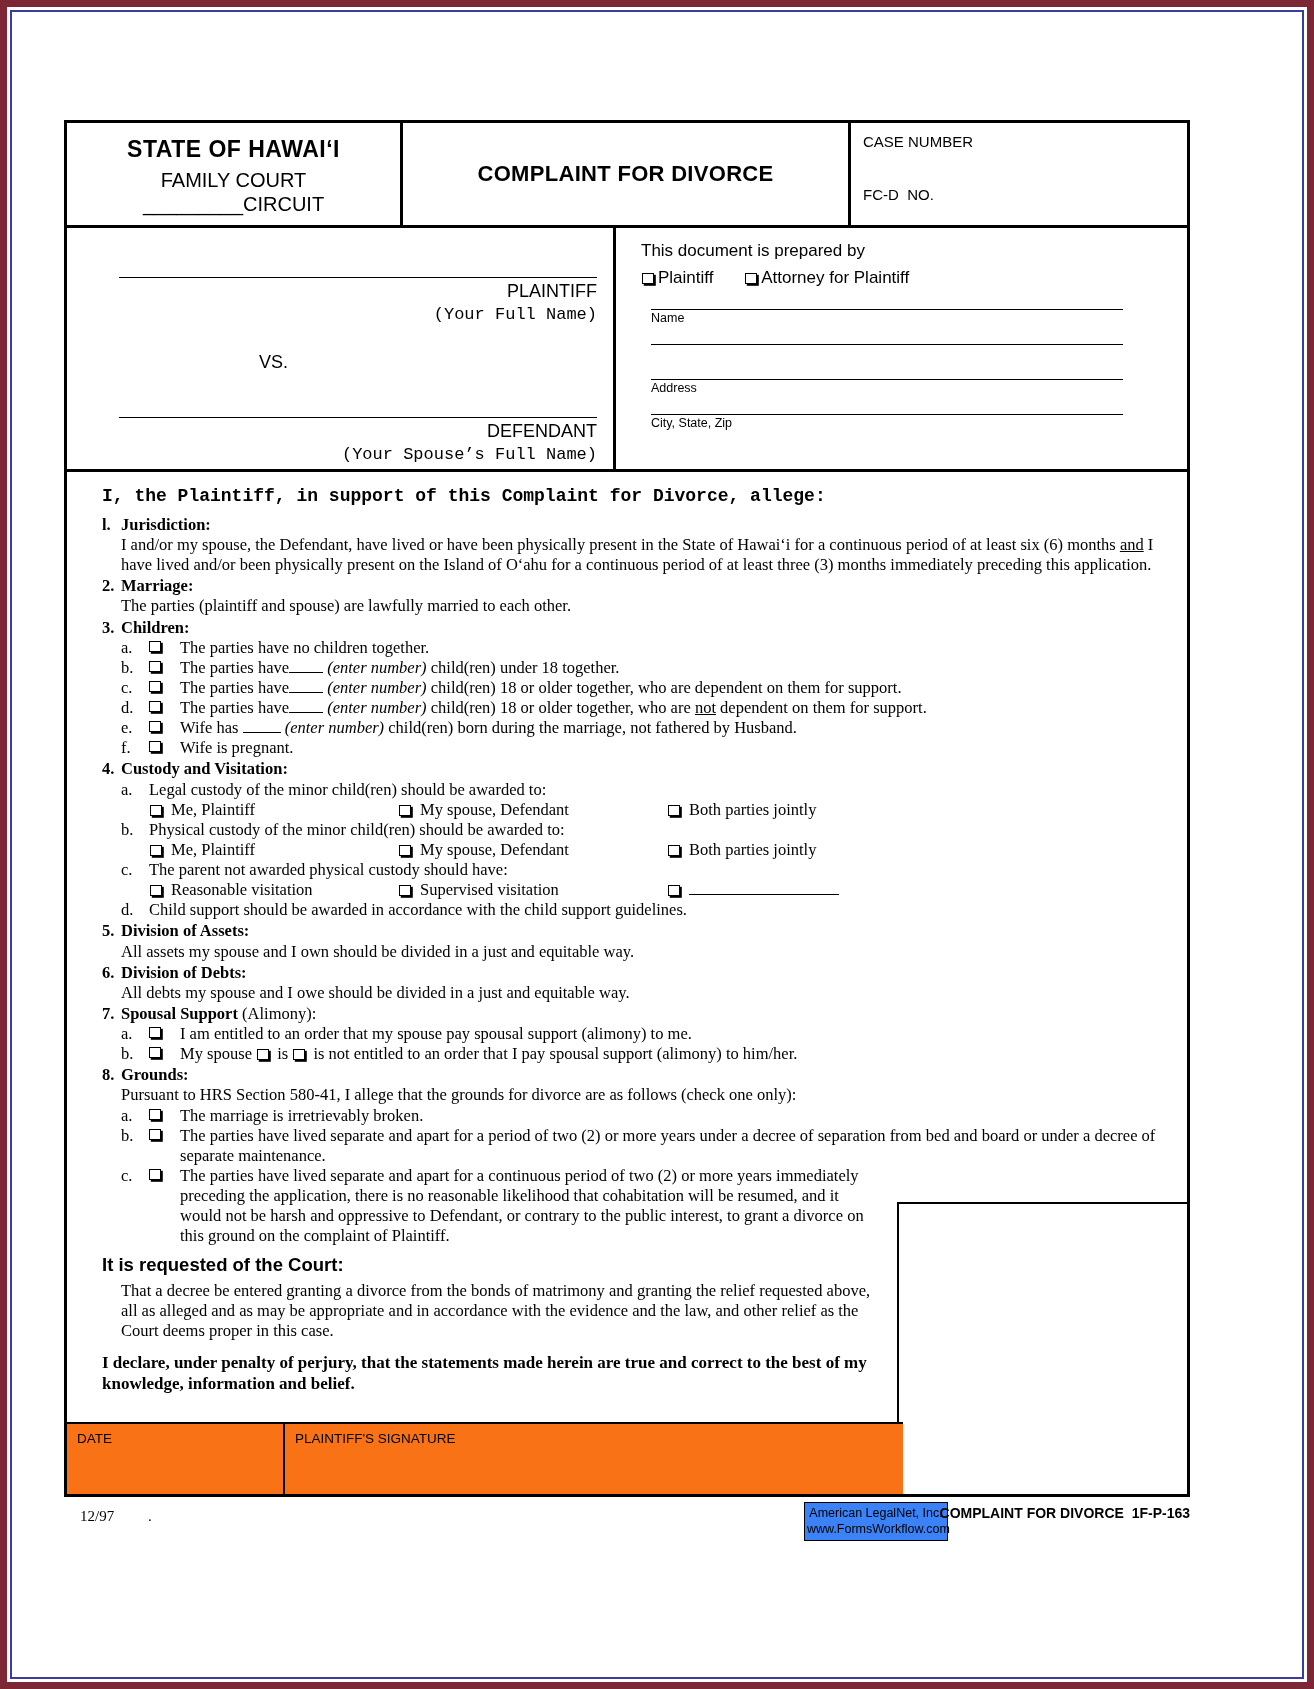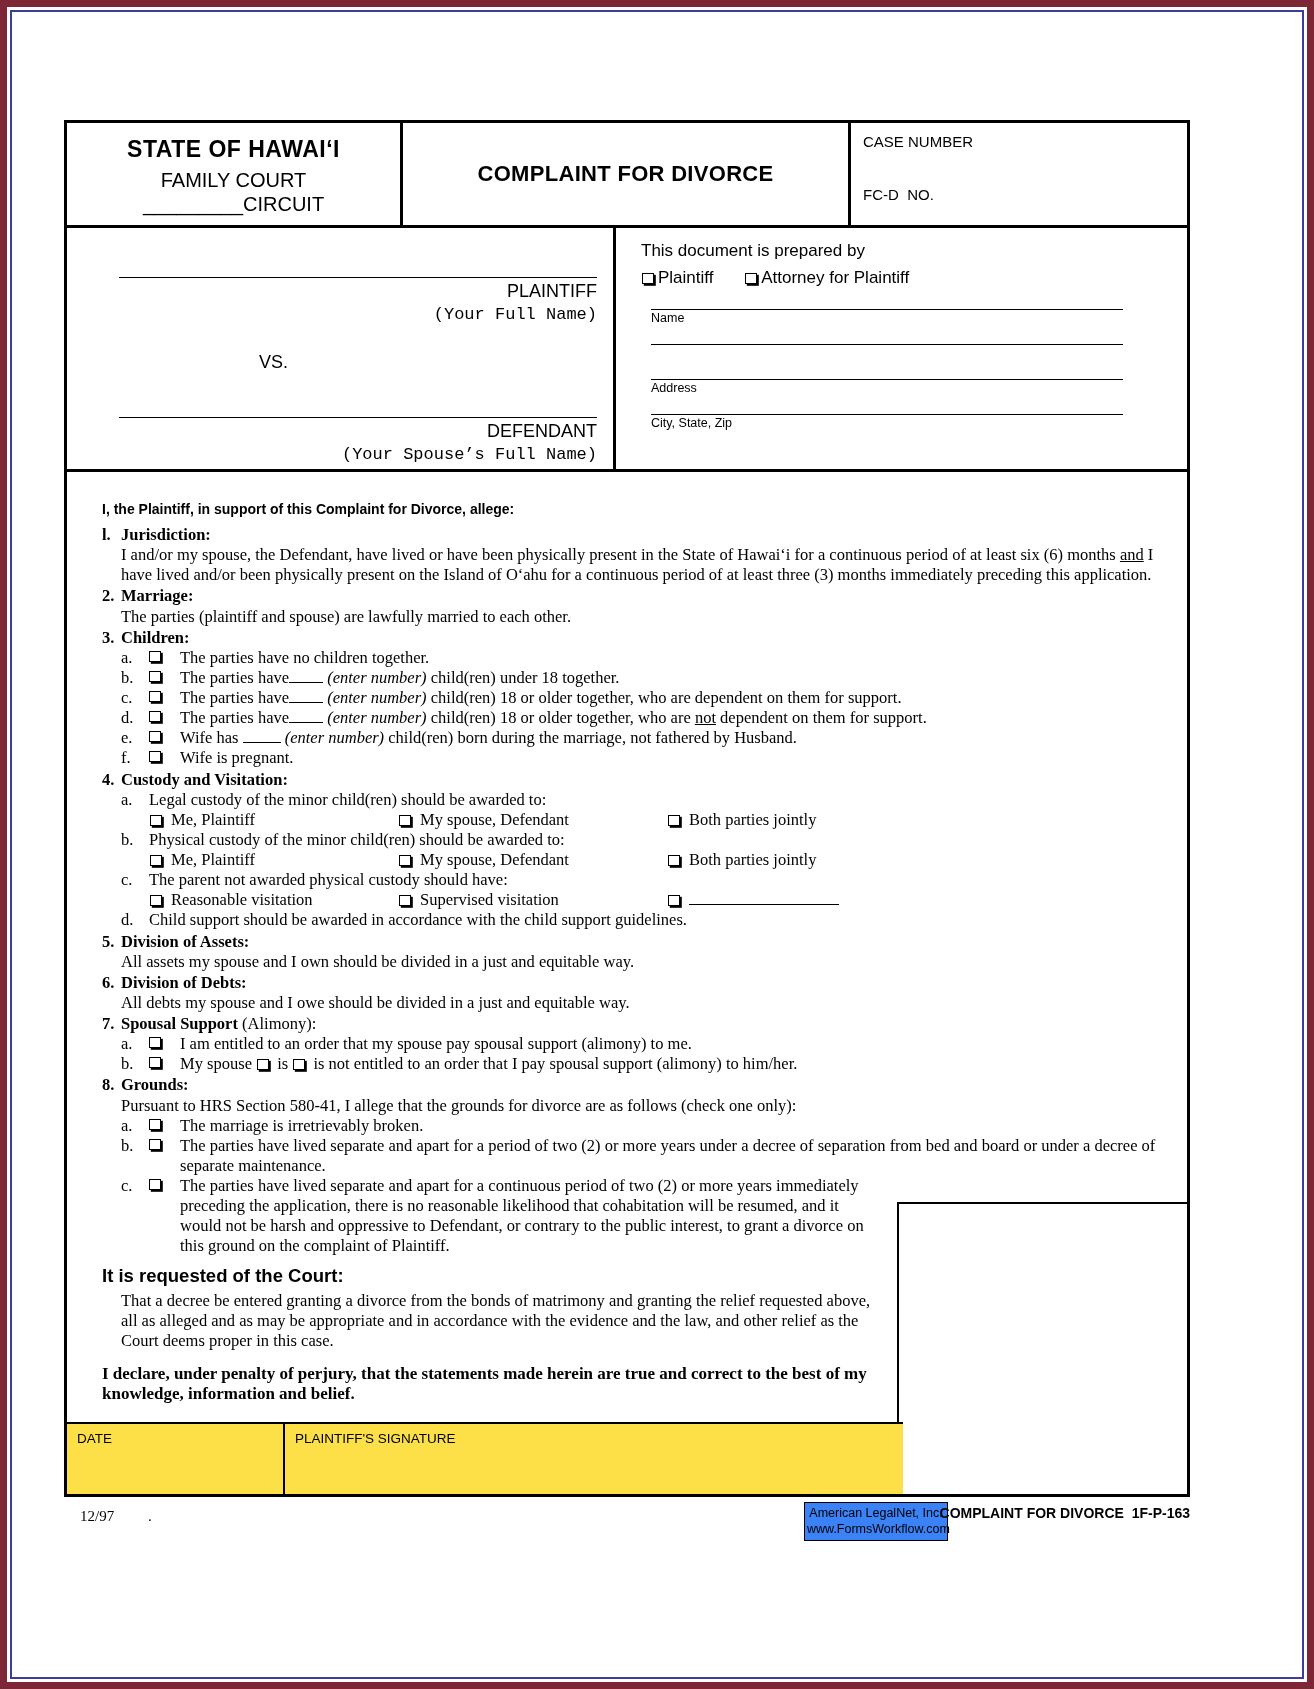--- a/index.html
+++ b/index.html
@@ -39,21 +39,21 @@
   .fline { border-bottom:1.5px solid #000; height:16px; width:472px; margin-left:10px; }
   .flabel { font-size:12.5px; margin:1px 0 3px 10px; min-height:15px; }
   .pfield.first .fline { height:22px; }
 
   
   .cbx { display:inline-block; width:12px; height:11px; border:1.6px solid #000; box-shadow:1.8px 1.8px 0 0 #000; margin:0 4px 0 1px; vertical-align:-1px; background:#fff; }
 
   
   .mainbody { position:relative; border:3px solid #000; border-top:none; height:1025px; overflow:hidden; }
   .body-text { padding:12px 24px 0 35px; font-size:16.5px; line-height:1.22; }
-  .intro { font-family:Liberation Sans, sans-serif; font-weight:bold; font-size:14px; margin:17px 0 7px 0; }
+  .intro { font-family:Liberation Mono, monospace; font-weight:bold; font-size:18px; margin:2px 0 7px 0; }
   .section { margin-top:1px; }
   .sec-head { font-weight:bold; margin-top:1px; }
   .sec-num { display:inline-block; width:19px; font-weight:bold; }
   .sec-title { font-weight:bold; }
   .sec-title2 { font-weight:normal; }
   .para { margin-left:19px; }
   .item { display:flex; align-items:flex-start; margin-left:19px; }
   .letter { flex:0 0 28px; }
   .item > .cbx { flex:0 0 12px; margin:3px 19px 0 0; }
   .itext { flex:1 1 auto; }
@@ -62,21 +62,21 @@
   .opt .cbx { margin-right:9px; }
   .opt0 { width:235px; } .opt1 { width:255px; } .opt2 { flex:1; }
   .u { text-decoration:underline; }
   .i { font-style:italic; }
   .blank { display:inline-block; border-bottom:1.2px solid #000; height:14px; vertical-align:baseline; }
   .req-head { font-family:"Liberation Sans",sans-serif; font-weight:bold; font-size:18.5px; margin:8px 0 4px 0; }
   .req-text { margin-left:19px; max-width:760px; }
   .decl { font-weight:bold; margin-top:12px; max-width:780px; font-size:17px; }
 
   .right-box { position:absolute; right:0; bottom:0; width:290px; height:292px; border-left:2.5px solid #000; border-top:2.5px solid #000; background:#fff; }
-  .sig-table { position:absolute; left:0; bottom:0; width:836px; height:72px; border-top:2.5px solid #000; display:grid; grid-template-columns:218px 1fr; background:#fde047; }
+  .sig-table { position:absolute; left:0; bottom:0; width:836px; height:72px; border-top:2.5px solid #000; display:grid; grid-template-columns:218px 1fr; background:#f97316; }
   .sig-cell { padding:7px 10px; font-family:"Liberation Sans",sans-serif; font-size:13.5px; }
   .sig-cell.date { border-right:2.5px solid #000; }
 
   
   .footer { position:absolute; left:64px; top:1502px; width:1126px; height:48px; }
   .rev { position:absolute; left:16px; top:6px; font-size:15px; }
   .dot { position:absolute; left:84px; top:6px; font-size:15px; }
   .aln { position:absolute; left:740px; top:0; width:144px; border:1.5px solid #000; text-align:center; font-family:"Liberation Sans",sans-serif; font-size:12.5px; line-height:1.3; padding:2px 2px; background:#3b82f6; }
   .aln span { display:block; }
   .formid { position:absolute; right:0; top:3px; font-family:"Liberation Sans",sans-serif; font-weight:bold; font-size:14px; white-space:pre; }

